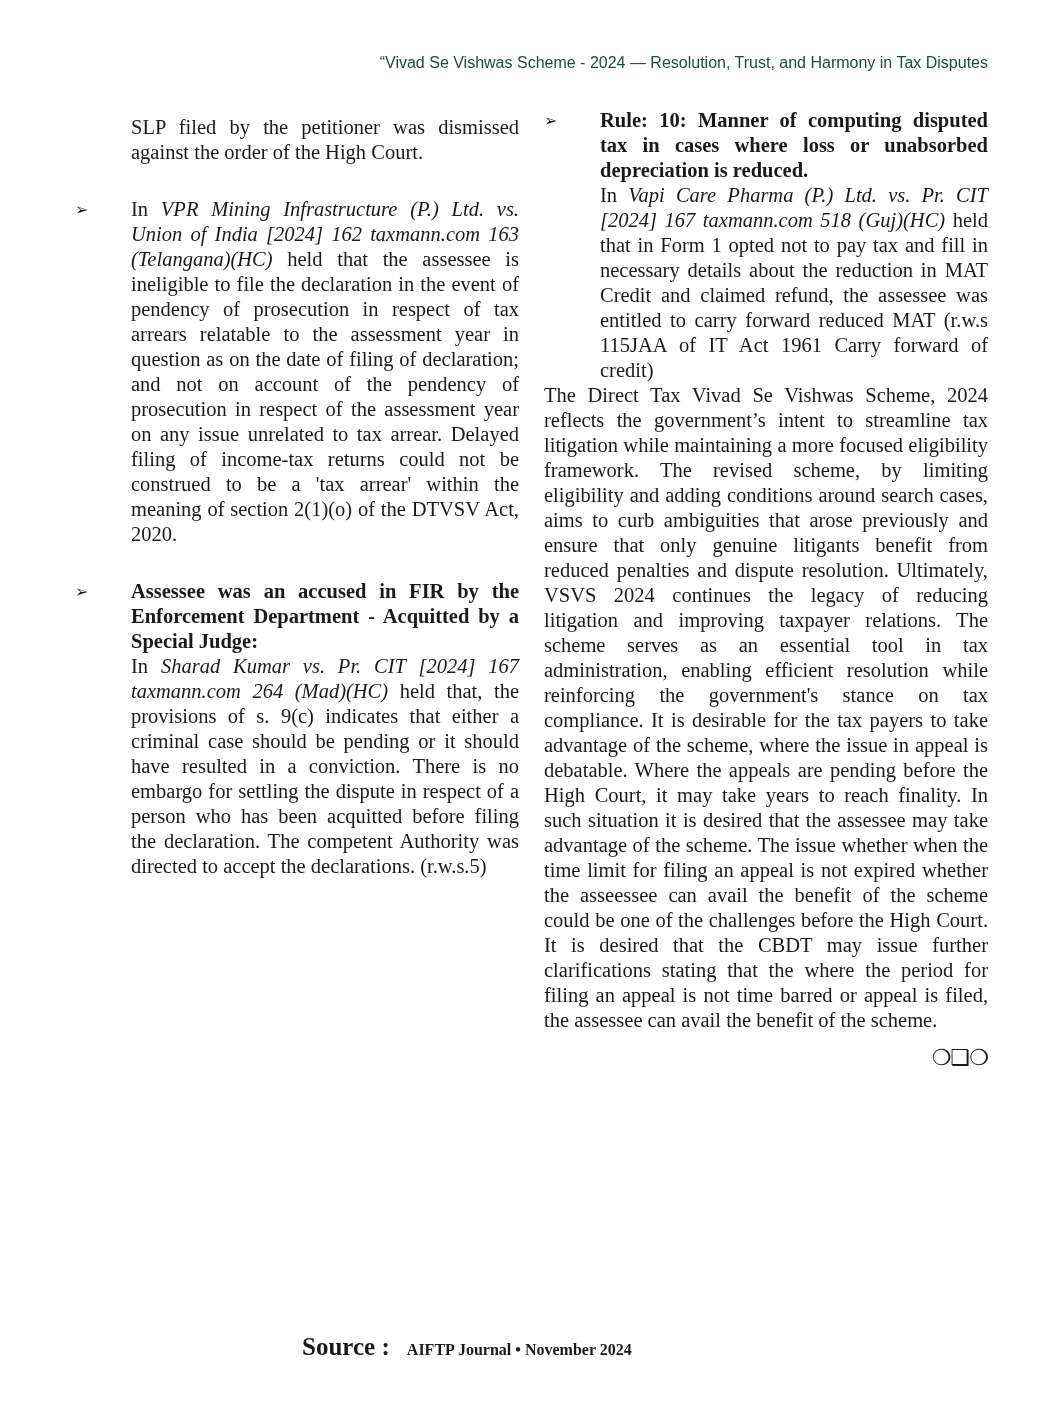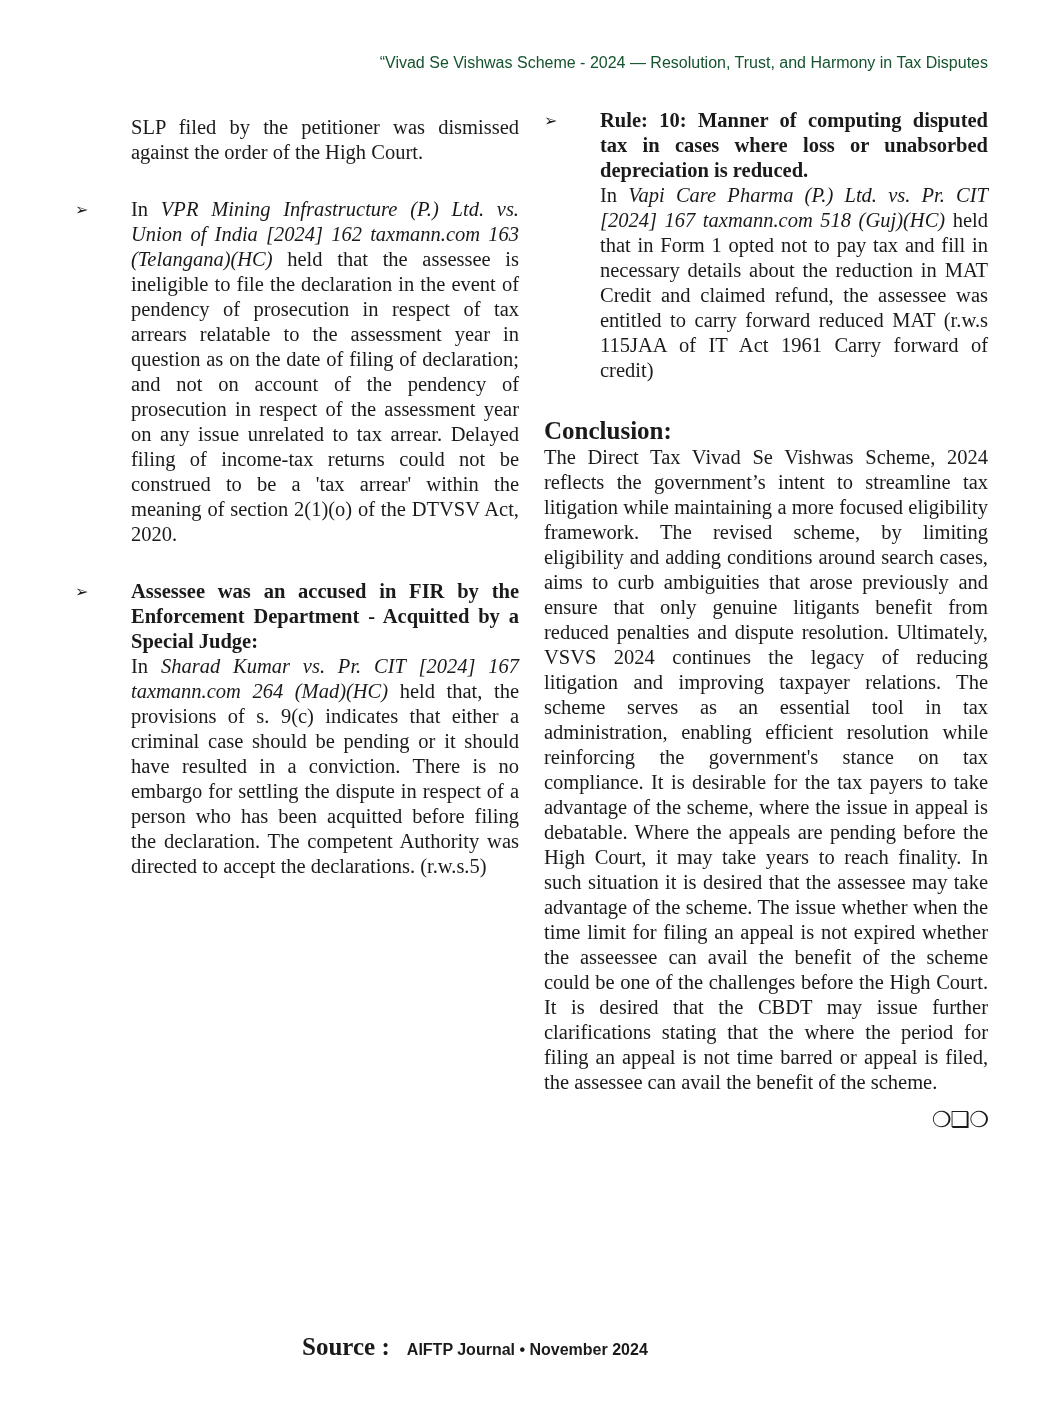--- a/index.html
+++ b/index.html
@@ -42,21 +42,21 @@
   }
   .footer {
     position: absolute; top: 1333px; left: 302px;
     white-space: nowrap;
   }
   .footer .src-label {
     font-family: "Liberation Serif", "DejaVu Serif", serif;
     font-weight: bold; font-size: 25px;
   }
   .footer .src-text {
-    font-family: Liberation Sans, sans-serif;
+    font-family: Liberation Serif, serif;
     font-weight: bold; font-size: 16px; margin-left: 12px;
   }
 </style>
 </head>
 <body>
 
 <div class="running-header">“Vivad Se Vishwas Scheme - 2024 — Resolution, Trust, and Harmony in Tax Disputes</div>
 
 <div class="col col-left">
   <p class="para-gap">SLP filed by the petitioner was dismissed against the order of the High Court.</p>
@@ -73,21 +73,20 @@
   </div>
 </div>
 
 <div class="col col-right">
   <div class="bullet-block">
     <span class="bullet-icon">➢</span>
     <p class="bold">Rule: 10: Manner of computing disputed tax in cases where loss or unabsorbed depreciation is reduced.</p>
     <p><span>In </span><span class="italic">Vapi Care Pharma (P.) Ltd. vs. Pr. CIT [2024] 167 taxmann.com 518 (Guj)(HC)</span><span> held that in Form 1 opted not to pay tax and fill in necessary details about the reduction in MAT Credit and claimed refund, the assessee was entitled to carry forward reduced MAT (r.w.s 115JAA of IT Act 1961 Carry forward of credit)</span></p>
   </div>
 
-  <div class="heading">Conclusion:</div>
   <p>The Direct Tax Vivad Se Vishwas Scheme, 2024 reflects the government’s intent to streamline tax litigation while maintaining a more focused eligibility framework. The revised scheme, by limiting eligibility and adding conditions around search cases, aims to curb ambiguities that arose previously and ensure that only genuine litigants benefit from reduced penalties and dispute resolution. Ultimately, VSVS 2024 continues the legacy of reducing litigation and improving taxpayer relations. The scheme serves as an essential tool in tax administration, enabling efficient resolution while reinforcing the government's stance on tax compliance. It is desirable for the tax payers to take advantage of the scheme, where the issue in appeal is debatable. Where the appeals are pending before the High Court, it may take years to reach finality. In such situation it is desired that the assessee may take advantage of the scheme. The issue whether when the time limit for filing an appeal is not expired whether the asseessee can avail the benefit of the scheme could be one of the challenges before the High Court. It is desired that the CBDT may issue further clarifications stating that the where the period for filing an appeal is not time barred or appeal is filed, the assessee can avail the benefit of the scheme.</p>
   <div class="end-mark">❍❑❍</div>
 </div>
 
 <div class="footer">
   <span class="src-label">Source :</span>
   <span class="src-text">AIFTP Journal  •  November 2024</span>
 </div>
 
 </body></html>

